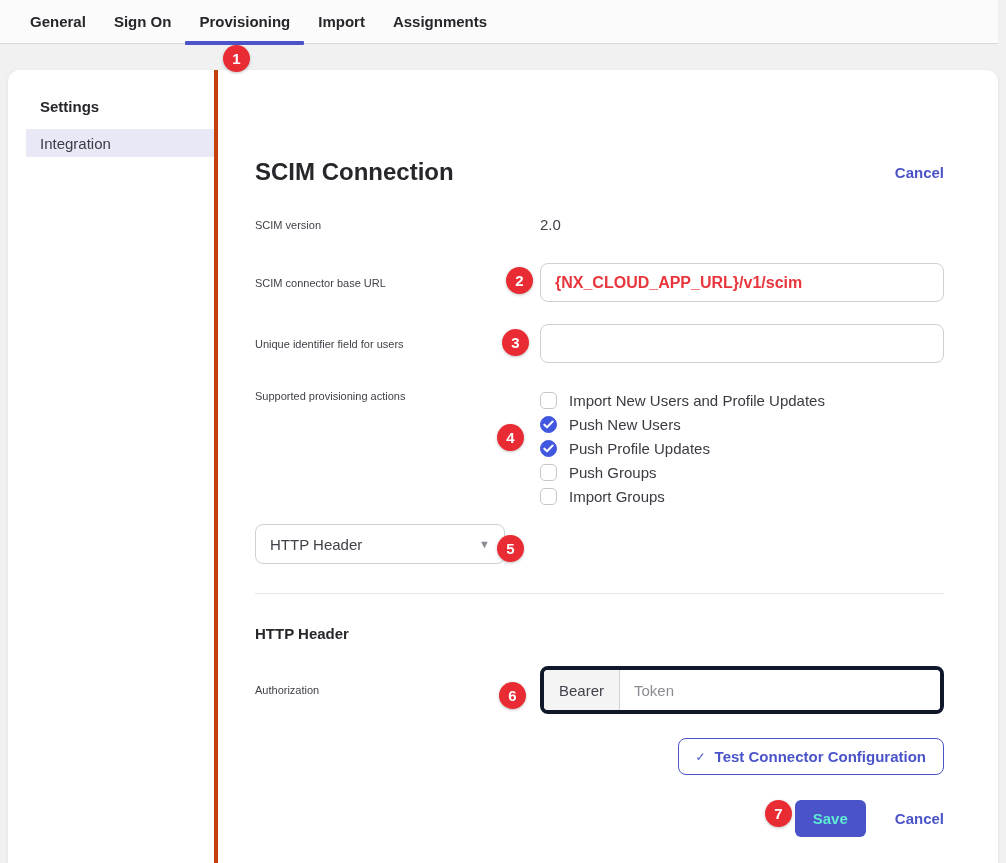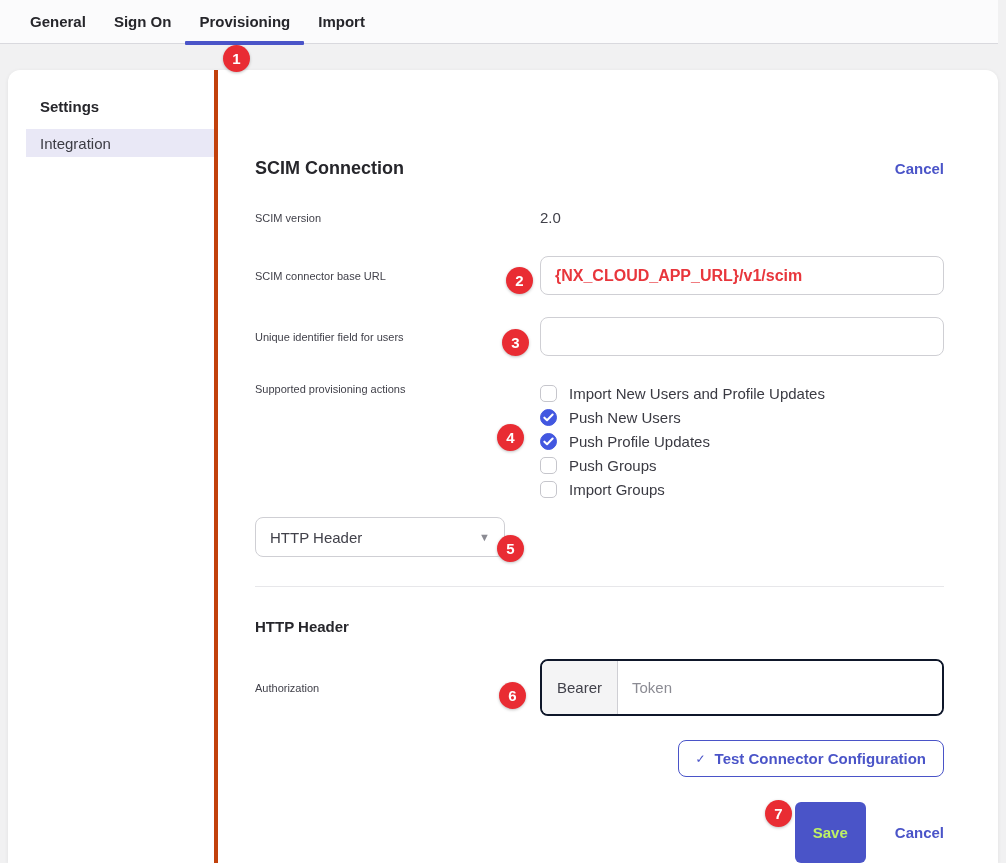--- a/index.html
+++ b/index.html
@@ -22,21 +22,21 @@
   
   .sidebar { width:210px; border-right:4px solid #c2410c; padding-top:28px; flex:0 0 210px; }
   .sidebar-heading { font-size:15px; font-weight:700; color:#26262b; padding:0 0 14px 32px; }
   .sidebar-item { margin-left:18px; height:28px; display:flex; align-items:center; padding-left:14px;
                   font-size:15px; color:#3c3c44; cursor:pointer; }
   .sidebar-item.selected { background:#e9e8f6; }
 
   
   .content { flex:1; padding:88px 54px 0 37px; }
   .panel-head { display:flex; justify-content:space-between; align-items:center; margin-bottom:30px; }
-  .panel-title { font-size:18px; font-weight:700; color:#26262b; }
+  .panel-title { font-size:24px; font-weight:700; color:#26262b; }
   .link { color:#4a54c8; font-weight:700; font-size:15px; text-decoration:none; cursor:pointer; }
 
   .form-row { display:flex; align-items:center; }
   .form-row.top { align-items:flex-start; }
   .form-label { width:285px; flex:0 0 285px; font-size:11px; color:#41414a; }
   .form-control { flex:1; }
 
   .row-version { margin-bottom:30px; }
   .row-url { margin-bottom:22px; }
   .row-unique { margin-bottom:27px; }
@@ -61,36 +61,36 @@
   
   .select { width:250px; height:40px; border:1px solid #cfcfd4; border-radius:8px; background:#fff;
             display:flex; align-items:center; justify-content:space-between; padding:0 14px;
             font-size:15px; color:#41414a; cursor:pointer; }
   .select .arrow { color:#8b8b93; font-size:11px; }
 
   .divider { border:none; border-top:1px solid #e7e7ea; margin:29px 0 0 0; }
   .section-heading { font-size:15px; font-weight:700; color:#26262b; margin:31px 0 24px 0; }
 
   
-  .input-group { display:flex; width:100%; height:57px; border:2px solid #0f172a; border-radius:8px;
+  .input-group { display:flex; width:100%; height:48px; border:4px solid #0f172a; border-radius:8px;
                  overflow:hidden; background:#fff; }
   .input-prefix { background:#f4f4f5; border-right:1px solid #cfcfd4; display:flex; align-items:center;
                   padding:0 15px; font-size:15px; color:#41414a; }
   .input-group input { flex:1; border:none; outline:none; padding:0 14px; font-size:15px;
                   font-family:"Liberation Sans",sans-serif; color:#41414a; }
   .input-group input::placeholder { color:#8b8b93; }
 
   .test-row { display:flex; justify-content:flex-end; margin-top:24px; }
   .test-btn { display:flex; align-items:center; gap:9px; border:1.5px solid #4a54c8; background:#fff;
               color:#4a54c8; font-weight:700; font-size:15px; border-radius:8px; padding:9px 17px;
               cursor:pointer; font-family:"Liberation Sans",sans-serif; }
   .test-btn .tick { font-size:12px; font-weight:400; }
 
   .footer-row { display:flex; justify-content:flex-end; align-items:center; gap:29px; margin-top:25px; }
-  .save-btn { background:#4a54c8; color:#bef264; border:none; border-radius:6px; padding:22px 18px;
+  .save-btn { background:#4a54c8; color:#5eead4; border:none; border-radius:6px; padding:10px 18px;
               font-size:15px; font-weight:700; cursor:pointer; font-family:"Liberation Sans",sans-serif; }
 
   
   .badge { position:absolute; width:27px; height:27px; border-radius:50%; background:#e92c33;
            color:#fff; font-size:15px; font-weight:700; display:flex; align-items:center;
            justify-content:center; box-shadow:0 1px 3px rgba(0,0,0,0.25); z-index:20; }
   .b1 { left:223px; top:45px; }
   .b2 { left:506px; top:267px; }
   .b3 { left:502px; top:329px; }
   .b4 { left:497px; top:424px; }
@@ -101,20 +101,21 @@
 </head>
 <body>
 
 <div class="page">
 
   <div class="tabbar">
     <div class="tab">General</div>
     <div class="tab">Sign On</div>
     <div class="tab active">Provisioning</div>
     <div class="tab">Import</div>
+    <div class="tab">Assignments</div>
   </div>
 
   <div class="card">
 
     <div class="sidebar">
       <div class="sidebar-heading">Settings</div>
       <div class="sidebar-item selected">Integration</div>
     </div>
 
     <div class="content">

